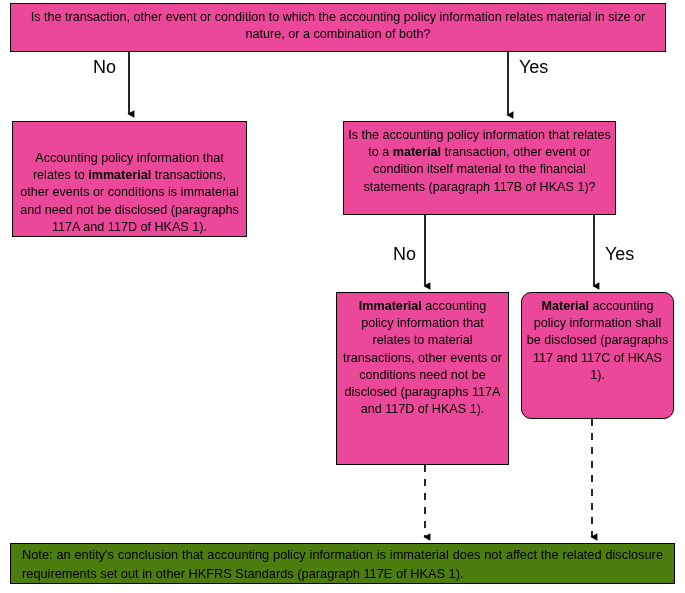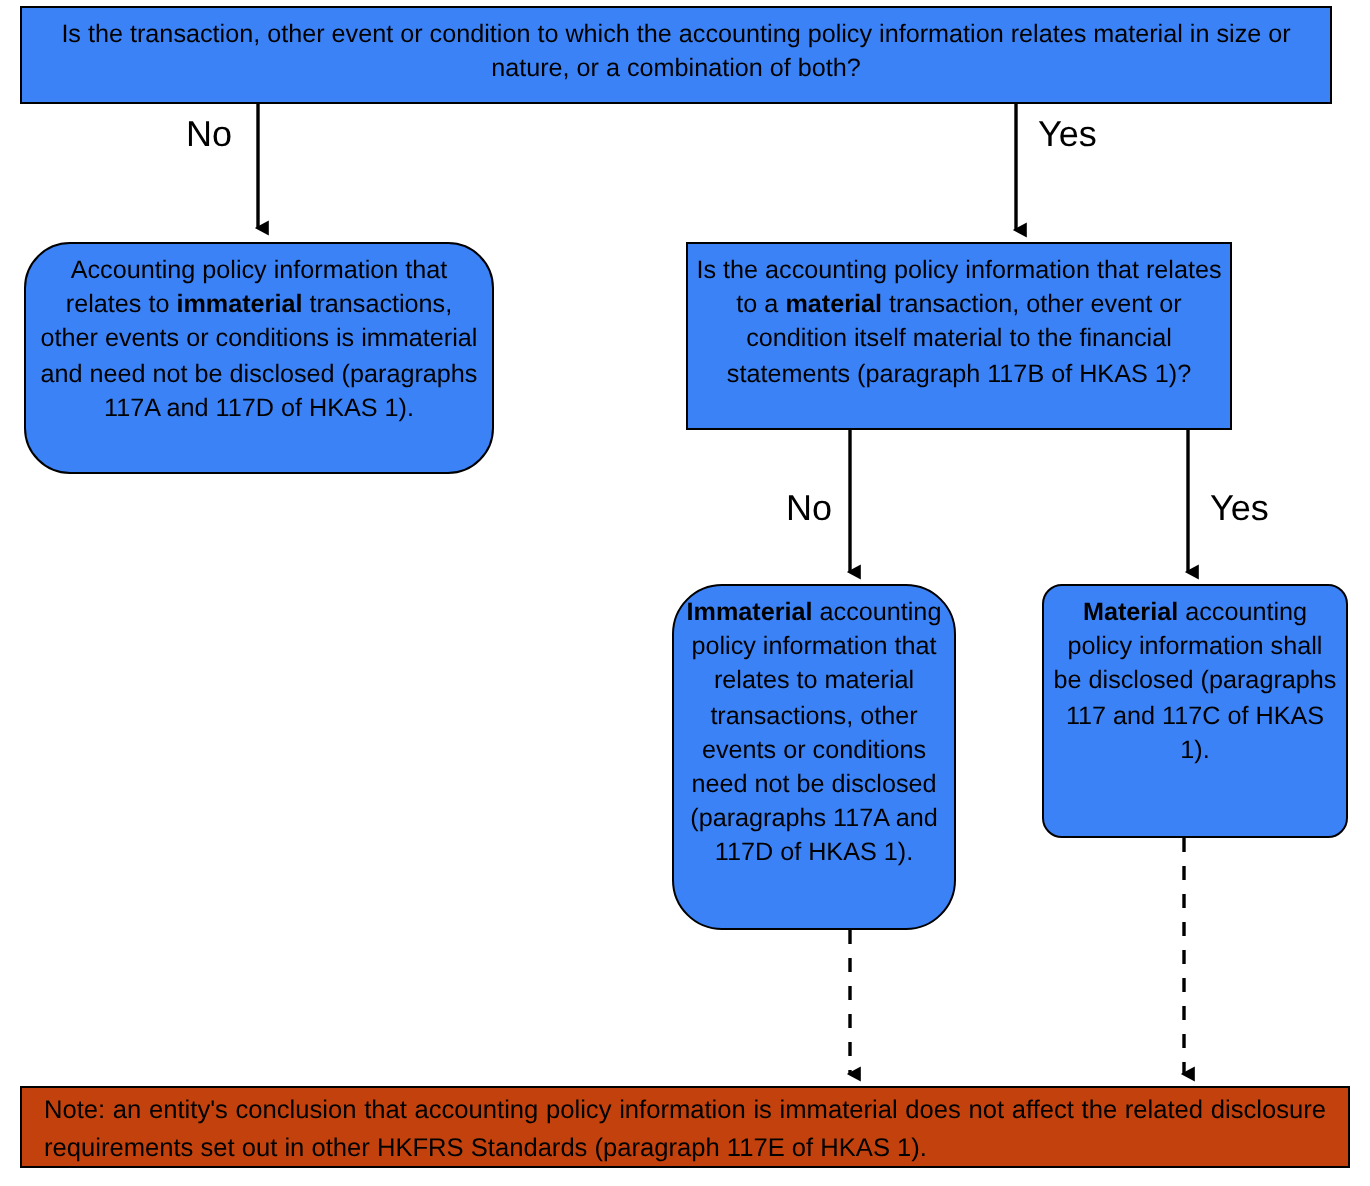--- a/index.html
+++ b/index.html
@@ -18,41 +18,41 @@
   #canvas {
     position: absolute;
     left: 0; top: 0;
     width: 685px;
     height: 593px;
   }
   .box {
     position: absolute;
     box-sizing: border-box;
     border: 1.6px solid #000000;
-    background: #3b82f6;
+    background: #ec4899;
     font-size: 12.6px;
     line-height: 17.2px;
     text-align: center;
     color: #000000;
   }
   .box .inner {
     padding: 0 4px;
   }
   .edge-label {
     position: absolute;
     font-size: 18px;
     line-height: 15px;
     color: #000000;
     white-space: nowrap;
   }
   .note-box {
     position: absolute;
     box-sizing: border-box;
     border: 1.6px solid #000000;
-    background: #c2410c;
+    background: #4d7c0f;
     font-size: 12.8px;
     line-height: 19px;
     text-align: justify;
     text-justify: inter-word;
     color: #000000;
   }
   .note-box .inner {
     padding: 0 11px;
   }
   b { font-weight: bold; }
@@ -92,36 +92,36 @@
   <div class="box" style="left:10px; top:3px; width:656px; height:49px; display:flex; align-items:flex-start; justify-content:center; padding-top:5px;">
     <div class="inner">
       <span>Is the transaction, other event or condition to which the accounting policy information relates material in</span>
       <span>size or nature, or a combination of both?</span>
     </div>
   </div>
 
   <div class="edge-label" style="left:93px; top:60px;">No</div>
   <div class="edge-label" style="left:519px; top:60px;">Yes</div>
 
-  <div class="box" style="left:12px; top:121px; width:235px; height:116px; display:flex; align-items:flex-start; justify-content:center; padding-top:5px;border-radius:23px;">
+  <div class="box" style="left:12px; top:121px; width:235px; height:116px; display:flex; align-items:flex-end; justify-content:center; padding-top:5px;">
     <div class="inner">
       <span>Accounting policy information that relates to </span><b>immaterial</b><span> transactions, other events or conditions is immaterial and need not be disclosed (paragraphs 117A and 117D of HKAS 1).</span>
     </div>
   </div>
 
   <div class="box" style="left:343px; top:121px; width:273px; height:94px; display:flex; align-items:flex-start; justify-content:center; padding-top:5px;">
     <div class="inner">
       <span>Is the accounting policy information that relates to a </span><b>material</b><span> transaction, other event or condition itself material to the financial statements (paragraph 117B of HKAS 1)?</span>
     </div>
   </div>
 
   <div class="edge-label" style="left:393px; top:247px;">No</div>
   <div class="edge-label" style="left:605px; top:247px;">Yes</div>
 
-  <div class="box" style="left:336px; top:292px; width:142px; height:173px; display:flex; align-items:flex-start; justify-content:center; padding-top:5px;border-radius:25px;">
+  <div class="box" style="left:336px; top:292px; width:173px; height:173px; display:flex; align-items:flex-start; justify-content:center; padding-top:5px;">
     <div class="inner">
       <b>Immaterial</b><span> accounting policy information that relates to material transactions, other events or conditions need not be disclosed (paragraphs 117A and 117D of HKAS 1).</span>
     </div>
   </div>
 
   <div class="box" style="left:521px; top:292px; width:153px; height:127px; display:flex; align-items:flex-start; justify-content:center; padding-top:5px;border-radius:10px;">
     <div class="inner">
       <b>Material</b><span> accounting policy information shall be disclosed (paragraphs 117 and 117C of HKAS 1).</span>
     </div>
   </div>

